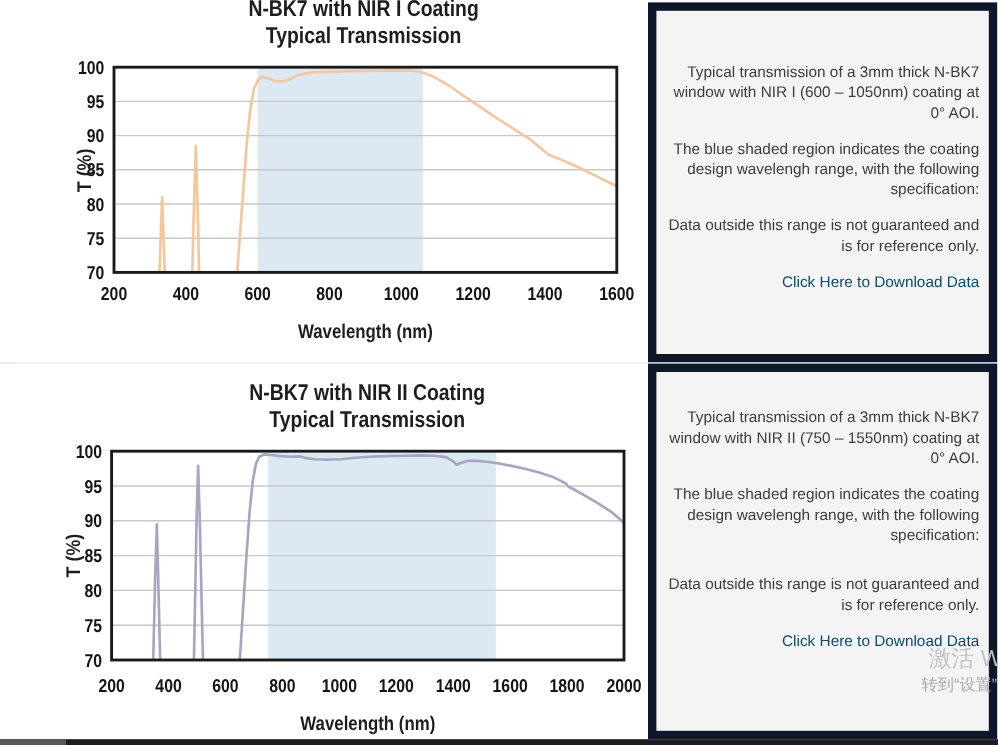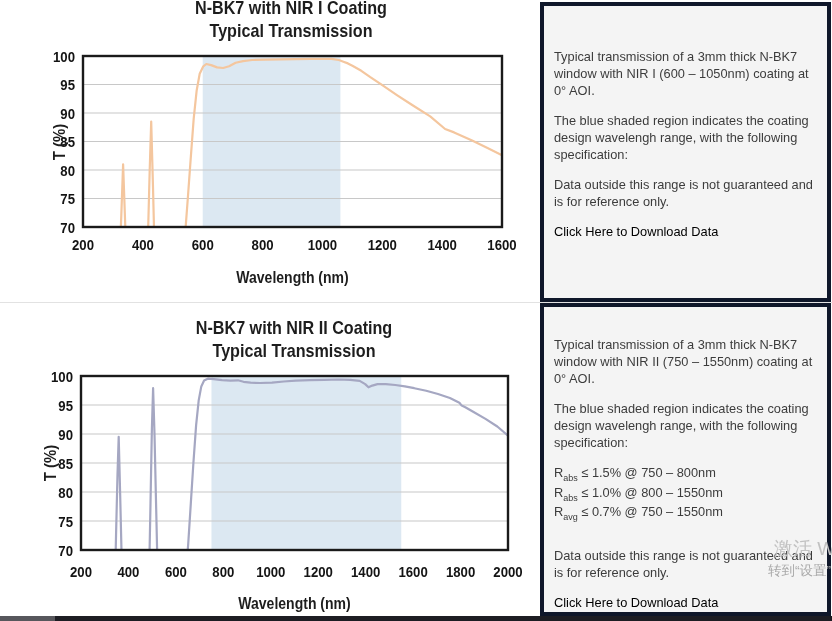--- a/index.html
+++ b/index.html
@@ -1,40 +1,40 @@
 <!DOCTYPE html>
 <html><head>
 <meta charset="utf-8">
 <style>
   html,body{margin:0;padding:0;background:#fff;}
   #page{position:relative;width:832px;height:621px;overflow:hidden;background:#ffffff;
         font-family:"Liberation Sans",sans-serif;}
   
-  .chart-cell{position:absolute;left:0;width:540px;background:#fff;}
+  .chart-cell{position:absolute;left:12px;width:540px;background:#fff;}
   #cell1{top:0;height:302px;}
   #cell2{top:303px;height:313px;}
   .chart-title{position:absolute;text-align:center;font-weight:700;color:#1d1d1d;
                font-size:19px;line-height:23px;transform:scaleX(0.85);transform-origin:50% 0;
                width:420px;white-space:nowrap;}
   .axis-label-x{position:absolute;text-align:center;font-weight:700;color:#1d1d1d;
                 font-size:16.5px;transform:scaleX(0.85);transform-origin:50% 0;}
   .axis-label-y{position:absolute;font-weight:700;color:#1d1d1d;font-size:16.5px;
                 transform:translate(-50%,-50%) rotate(-90deg) scaleX(0.9);white-space:nowrap;}
   svg text{font-family:"Liberation Sans",sans-serif;font-weight:700;fill:#141414;font-size:15.5px;}
   
   .info-panel{position:absolute;left:540px;width:291px;background:#f4f4f4;
-              border:4px solid #0f172a;box-sizing:border-box;color:#3c3c3c;
-              font-size:12.8px;line-height:1.33;text-align:left;}
+              border:7px solid #0f172a;box-sizing:border-box;color:#3c3c3c;
+              font-size:12.8px;line-height:1.33;text-align:right;}
   #panel1{top:2px;height:300px;padding:42px 8px 0 10px;}
   #panel2{top:303px;height:313px;padding:29px 8px 0 10px;}
   .info-panel p{margin:0 0 13px 0;}
   .spec-list{margin:0 0 13px 0;}
   .spec-line{line-height:1.35;}
   sub{font-size:9px;}
-  .download-link{color:#000000;cursor:pointer;text-decoration:none;display:inline-block;}
+  .download-link{color:#0c4a6e;cursor:pointer;text-decoration:none;display:inline-block;}
   
   #divider-h{position:absolute;left:0;top:302px;width:832px;height:1px;background:#e2e2e2;}
   #bottom-bar{position:absolute;left:0;top:616px;width:832px;height:5px;background:#1d1d23;}
   #bottom-bar-left{position:absolute;left:0;top:0;width:55px;height:5px;background:#57575c;}
   #wm1{position:absolute;left:774px;top:536px;width:58px;overflow:hidden;white-space:nowrap;
        font-size:19px;color:#c2c2c2;}
   #wm2{position:absolute;left:768px;top:562px;width:64px;overflow:hidden;white-space:nowrap;
        font-size:13.5px;color:#a9a9a9;}
 </style>
 </head>
@@ -123,25 +123,20 @@
         <text transform="translate(413.1111111111111,274) scale(0.85,1)" text-anchor="middle">1600</text>
         <text transform="translate(460.55555555555554,274) scale(0.85,1)" text-anchor="middle">1800</text>
         <text transform="translate(508,274) scale(0.85,1)" text-anchor="middle">2000</text>
       </svg>
     <div class="axis-label-x" style="left:81px;top:291px;width:427px;">Wavelength (nm)</div>
   </div>
 
   <div id="panel2" class="info-panel">
     <p>Typical transmission of a 3mm thick N-BK7 window with NIR II (750 – 1550nm) coating at 0° AOI.</p>
     <p>The blue shaded region indicates the coating design wavelengh range, with the following specification:</p>
-    <div class="spec-list" id="specs2">
-        <div class="spec-line"><span>R</span><sub>abs</sub><span> ≤ 1.5% @ 750 – 800nm</span></div>
-        <div class="spec-line"><span>R</span><sub>abs</sub><span> ≤ 1.0% @ 800 – 1550nm</span></div>
-        <div class="spec-line"><span>R</span><sub>avg</sub><span> ≤ 0.7% @ 750 – 1550nm</span></div>
-      </div>
     <p style="margin-top:24px;">Data outside this range is not guaranteed and is for reference only.</p>
     <a class="download-link" href="#">Click Here to Download Data</a>
   </div>
 
   <div id="wm1">激活 Windows</div>
   <div id="wm2">转到“设置”以激活 Windows</div>
   <div id="bottom-bar">
     <div id="bottom-bar-left"></div>
   </div>
 

